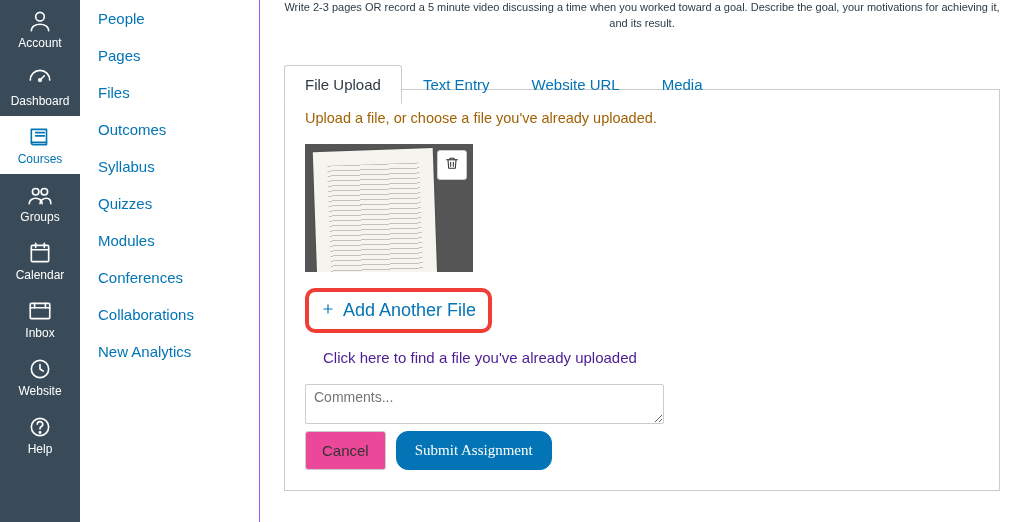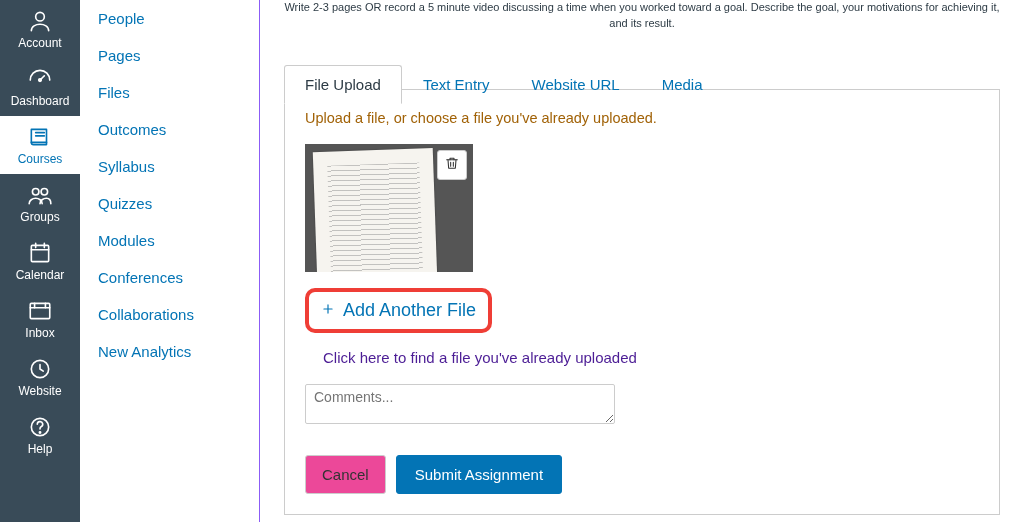--- a/index.html
+++ b/index.html
@@ -38,25 +38,25 @@
       background: repeating-linear-gradient(#999 0, #999 1px, transparent 1px, transparent 5px); opacity: .55; }
     .trash-btn { position: absolute; top: 6px; right: 6px; width: 30px; height: 30px; background: #fff; border: 1px solid #ccc; border-radius: 3px; display: flex; align-items: center; justify-content: center; cursor: pointer; }
     .trash-btn svg { width: 16px; height: 16px; stroke: #333; fill: none; stroke-width: 1.6; }
 
     .highlight-box { display: inline-block; border: 4px solid #EF3E36; border-radius: 10px; padding: 4px 6px; margin: 4px 0 12px 0; }
     .add-file-btn { display: inline-flex; align-items: flex-start; gap: 8px; color: #0374B5; font-size: 18px; background: none; border: none; cursor: pointer; padding: 4px 6px; }
     .add-file-btn svg { width: 14px; height: 14px; stroke: #0374B5; stroke-width: 2; fill: none; }
 
     .find-file-link { display: block; text-align: left; color: #4c1d95; font-size: 15px; margin: 4px 0 18px 18px; cursor: pointer; }
 
-    .comments-field { width: 310px; height: 40px; border: 1px solid #ccc; border-radius: 2px; padding: 4px 8px; font-size: 14px; color: #777; resize: both; margin-bottom: 28px; font-family: inherit; }
+    .comments-field { width: 359px; height: 40px; border: 1px solid #ccc; border-radius: 2px; padding: 4px 8px; font-size: 14px; color: #777; resize: both; margin-bottom: 4px; font-family: inherit; }
 
     .btn-row { display: flex; gap: 10px; }
     .btn-cancel { background: #ec4899; border: 1px solid #ccc; color: #333; font-size: 15px; padding: 10px 16px; border-radius: 3px; cursor: pointer; }
-    .btn-submit { background: #0374B5; border: 1px solid #0374B5; color: #fff; font-size: 15px; padding: 10px 18px; border-radius: 3px; cursor: pointer; }
+    .btn-submit { background: #0374B5; border: 1px solid #0374B5; color: #fff; font-size: 15px; padding: 10px 18px; border-radius: 12px; cursor: pointer; font-family: Liberation Serif, serif; }
 
     .icon-line { stroke-linecap: round; stroke-linejoin: round; }
   </style>
 </head>
 <body>
 
 <div class="app">
 
   <nav class="global-nav">
     <div class="gn-item">

